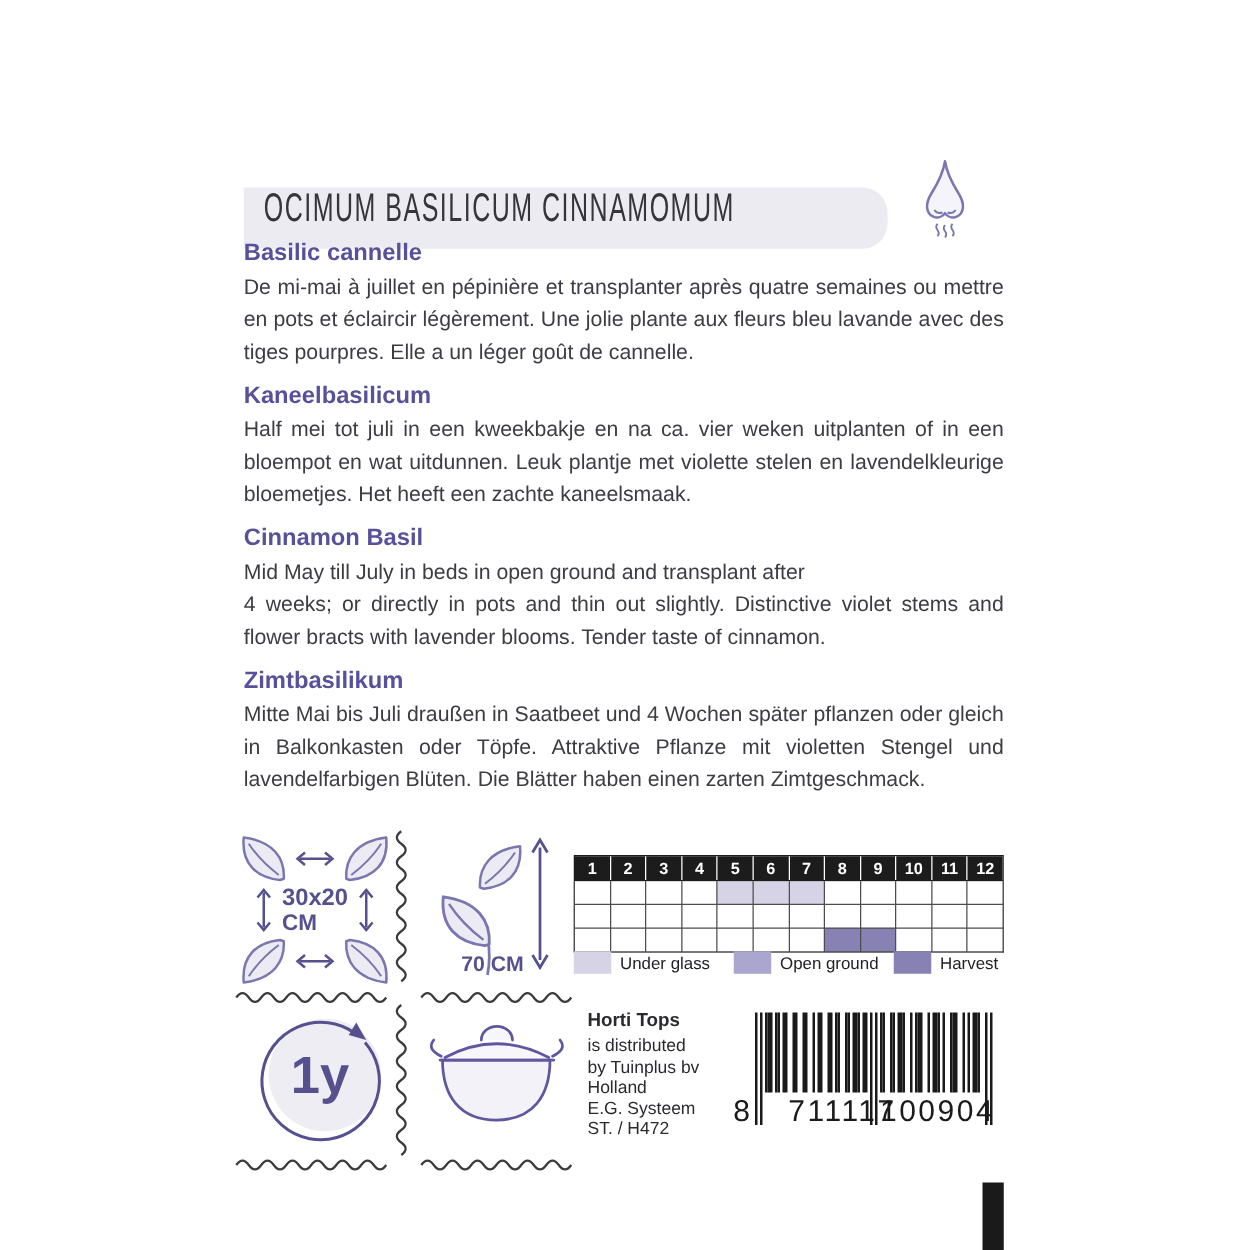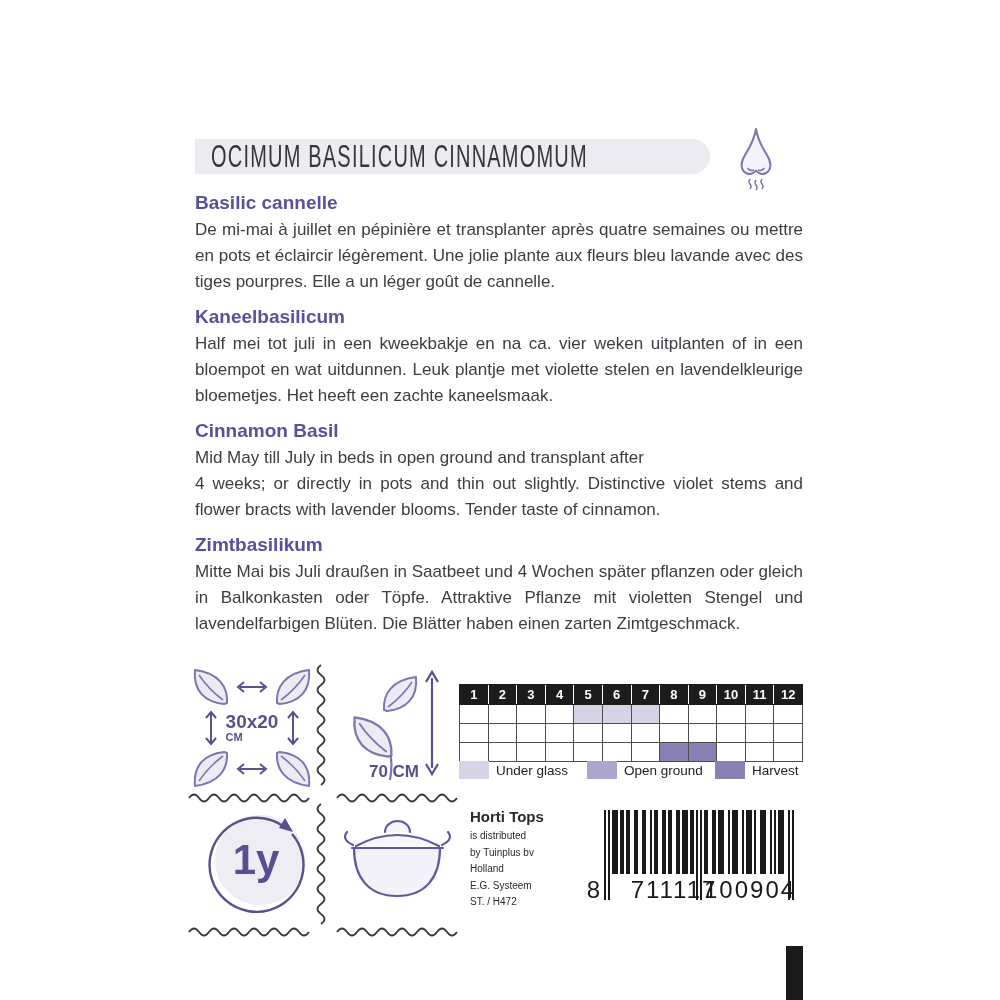--- a/index.html
+++ b/index.html
@@ -1,39 +1,39 @@
 <!DOCTYPE html>
 <html><head>
 <meta charset="utf-8">
 <style>
   html,body{margin:0;padding:0;background:#fff;}
   .page{position:relative;width:1000px;height:1000px;background:#ffffff;overflow:hidden;
         font-family:"Liberation Sans",sans-serif;}
 
   
-  .banner{position:absolute;left:195px;top:139px;width:515px;height:35px;background:#ebebf1;
+  .banner{position:absolute;left:195px;top:150px;width:515px;height:49px;background:#ebebf1;
           border-radius:0 20px 20px 0;}
   .banner-text{display:inline-block;margin-left:16px;line-height:35px;font-size:25px;font-weight:400;
           letter-spacing:1.5px;color:#35353a;white-space:nowrap;transform:scale(0.8,1.28);
           transform-origin:left center;}
   .nose{position:absolute;left:731px;top:126px;}
 
   
   .content{position:absolute;left:195px;top:192px;width:608px;}
   .sec{margin:0 0 11px 0;}
   .sec-h{font-size:19px;line-height:22px;font-weight:bold;color:#57519b;margin:0 0 3px 0;}
   .sec-body{font-size:17px;line-height:26px;color:#3c3c42;margin:0;text-align:justify;white-space:pre-line;}
 
   
   .quad-spacing{position:absolute;left:190px;top:666px;width:124px;height:124px;
       display:grid;grid-template-columns:42px 40px 42px;grid-template-rows:42px 40px 42px;
       align-items:center;justify-items:center;}
   .spc-label{font-weight:bold;color:#56508f;text-align:left;line-height:1.05;}
   .spc-label .l1{font-size:19px;}
-  .spc-label .l2{font-size:11px;}
+  .spc-label .l2{font-size:18px;}
   .quad-height{position:absolute;left:344px;top:668px;width:100px;height:120px;}
   .h-label{position:absolute;left:346px;top:762px;width:96px;text-align:center;
            font-weight:bold;font-size:17px;color:#56508f;}
   .wavy-v1{position:absolute;left:315px;top:664px;}
   .wavy-v2{position:absolute;left:315px;top:803px;}
   .wavy-h1{position:absolute;left:188px;top:792px;}
   .wavy-h2{position:absolute;left:336px;top:792px;}
   .wavy-h3{position:absolute;left:188px;top:926px;}
   .wavy-h4{position:absolute;left:336px;top:926px;}
   .quad-1y{position:absolute;left:198px;top:806px;width:116px;height:116px;}
@@ -51,21 +51,21 @@
             background:#4d4d4d;border:1px solid #4d4d4d;border-top:none;}
   .cal-cell{background:#ffffff;}
   .legend{position:absolute;left:459px;top:761px;display:flex;}
   .legend-item{width:128px;display:flex;align-items:center;}
   .legend-swatch{width:30px;height:18px;display:inline-block;flex:none;}
   .legend-label{font-size:13.5px;color:#222226;margin-left:7px;white-space:nowrap;}
 
   
   .distributor{position:absolute;left:470px;top:808px;color:#2a2a2e;}
   .dist-name{font-size:15px;font-weight:bold;margin-bottom:3px;}
-  .dist-line{font-size:10px;line-height:16.5px;}
+  .dist-line{font-size:14px;line-height:16.5px;}
   .barcode{position:absolute;left:584px;top:810px;width:222px;height:96px;}
   .bc-bars{position:absolute;left:20px;top:0;width:190px;height:92px;}
   .bc-bar{position:absolute;top:0;width:2px;background:#1a1a1a;}
   .bc-digit{position:absolute;color:#1a1a1a;font-size:24px;font-weight:400;top:66px;}
   .bc-first{left:0;width:16px;text-align:right;}
   .bc-left{left:26px;width:88px;text-align:center;letter-spacing:2px;margin-left:20px;}
   .bc-right{left:120px;width:88px;text-align:center;letter-spacing:2px;}
 
   .corner-mark{position:absolute;left:786px;top:946px;width:17px;height:54px;background:#1a1a1a;}
 

